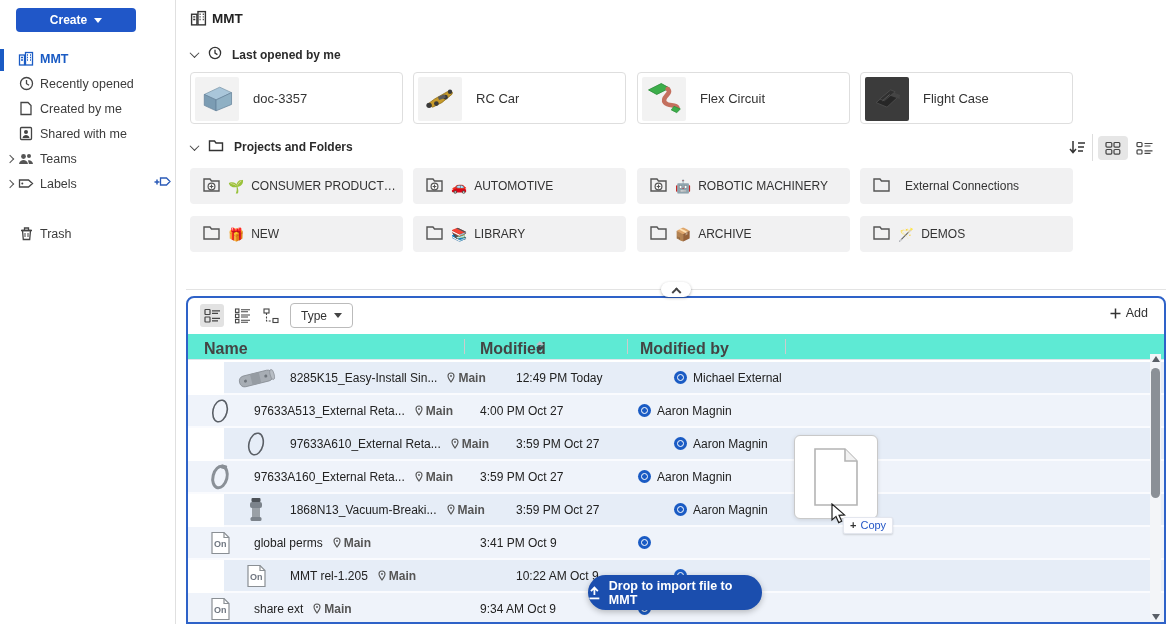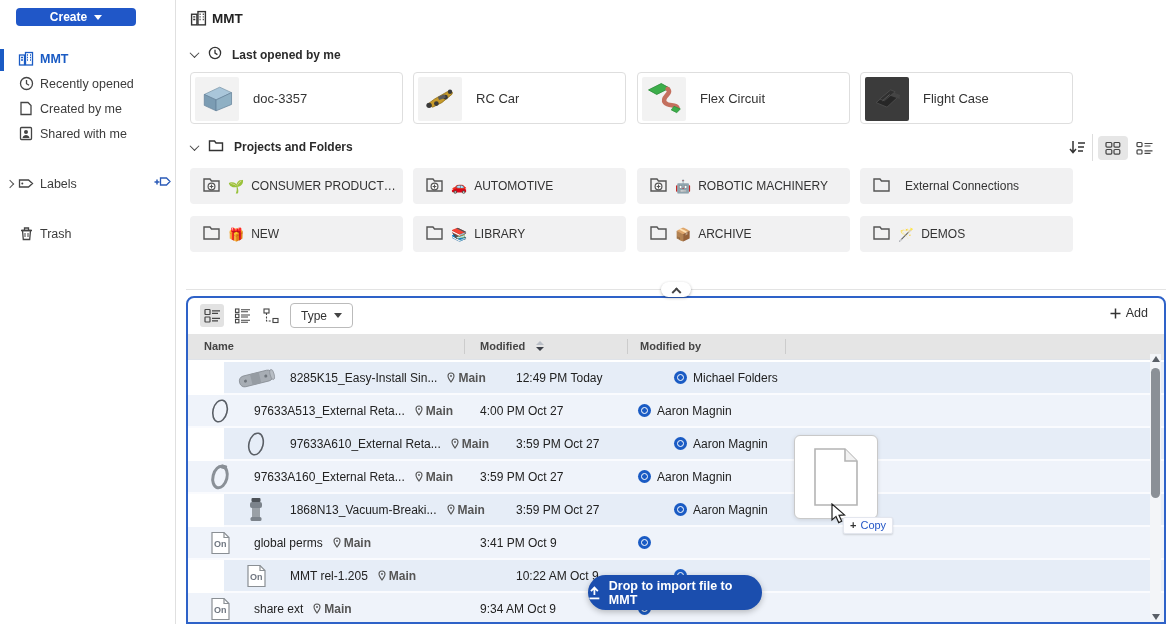--- a/index.html
+++ b/index.html
@@ -4,21 +4,21 @@
 <style>
   * { margin:0; padding:0; box-sizing:border-box; }
   html,body { width:1172px; height:624px; overflow:hidden; background:#fff;
     font-family:"Liberation Sans", sans-serif; color:#333; }
   .abs { position:absolute; }
   #stage { position:relative; width:1172px; height:624px; background:#fff; }
 
   
   #sidebar { position:absolute; left:0; top:0; width:176px; height:624px;
     background:#fff; border-right:1px solid #e0e0e0; }
-  .create-btn { position:absolute; left:16px; top:8px; width:120px; height:18px;
+  .create-btn { position:absolute; left:16px; top:8px; width:120px; height:24px;
     background:#2057c8; color:#fff; border:none; border-radius:4px; font-size:12px;
     font-weight:bold; display:flex; align-items:center; justify-content:center; gap:7px;
     font-family:"Liberation Sans",sans-serif; cursor:pointer; }
   .caret-down { width:0; height:0; border-left:4px solid transparent;
     border-right:4px solid transparent; border-top:5px solid #fff; }
   .caret-dark { border-top-color:#444; }
   .nav-item { position:absolute; left:0; width:176px; height:25px; display:flex;
     align-items:center; font-size:12.5px; color:#3c3c3c; cursor:pointer; }
   .nav-item .nicon { position:absolute; left:18px; width:16px; height:16px;
     display:flex; align-items:center; justify-content:center; }
@@ -70,22 +70,22 @@
     background:#fff; border:2px solid #2e62c8; border-radius:8px 8px 0 0; overflow:hidden; }
   .tool-btn { position:absolute; top:6px; width:24px; height:23px; border-radius:3px;
     display:flex; align-items:center; justify-content:center; cursor:pointer; }
   .tool-btn.active { background:#e2e2e2; }
   .type-btn { position:absolute; left:102px; top:5px; height:25px; padding:0 10px;
     border:1px solid #bbb; border-radius:4px; background:#fff; font-size:12px; color:#333;
     display:flex; align-items:center; gap:7px; font-family:"Liberation Sans",sans-serif; cursor:pointer; }
   .add-btn { position:absolute; right:16px; top:8px; display:flex; align-items:center; gap:5px;
     font-size:12.5px; color:#333; cursor:pointer; background:none; border:none;
     font-family:"Liberation Sans",sans-serif; }
-  .thead { position:absolute; left:0; top:36px; width:976px; height:26px; background:#e5e5e5;
-    border-bottom:1px solid #dfe3e9; font-size:11px; font-weight:bold; color:#444; }
+  .thead { position:absolute; left:0; top:36px; width:976px; height:26px; background:#5eead4;
+    border-bottom:1px solid #dfe3e9; font-size:16px; font-weight:bold; color:#444; }
   .th { position:absolute; top:6px; }
   .th-div { position:absolute; top:5px; width:1px; height:15px; background:#ccc; }
   .sort-stack { position:absolute; left:348px; top:7px; display:flex; flex-direction:column; gap:2px; }
   .tri-up { width:0;height:0;border-left:4px solid transparent;border-right:4px solid transparent;border-bottom:4px solid #b9bec6; }
   .tri-dn { width:0;height:0;border-left:4px solid transparent;border-right:4px solid transparent;border-top:4px solid #3c4048; }
 
   .trow { position:absolute; left:0; width:976px; height:33px; display:flex; align-items:center;
     border-bottom:2px solid #fafbfe; cursor:pointer; }
   .trow.odd { background:#e6edf7;margin-left:36px; } .trow.even { background:#eff3fa; }
   .rthumb { width:48px; margin-left:8px; display:flex; align-items:center; justify-content:center; flex:0 0 48px; }
@@ -169,20 +169,32 @@
       <span class="nicon">
         <svg width="14" height="15" viewBox="0 0 14 15">
             <rect x="1.5" y="1.5" width="11" height="12" rx="1" stroke="#444" fill="none" stroke-width="1.3"></rect>
             <circle cx="7" cy="6" r="2" fill="#444"></circle>
             <path d="M3.5 12c.5-2.2 2-3 3.5-3s3 .8 3.5 3z" fill="#444"></path>
           </svg>
       </span>
       <span class="nlabel">Shared with me</span>
     </div>
 
+    <div class="nav-item" style="top:146px">
+      <span class="chev-right"></span>
+      <span class="nicon">
+        <svg width="16" height="14" viewBox="0 0 16 14">
+            <circle cx="5.5" cy="4.5" r="2.4" fill="#555"></circle>
+            <circle cx="11" cy="4" r="2" fill="#555"></circle>
+            <path d="M1 12c.6-3 2.6-4 4.5-4s3.9 1 4.5 4z" fill="#555"></path>
+            <path d="M10 8.4c2.3-.5 4.4.6 5 3.6h-4" fill="#555"></path>
+          </svg>
+      </span>
+      <span class="nlabel">Teams</span>
+    </div>
 
     <div class="nav-item" style="top:171px">
       <span class="chev-right"></span>
       <span class="nicon">
         <svg width="16" height="13" viewBox="0 0 16 13">
             <path d="M1.5 3h9l4 3.5-4 3.5h-9z" stroke="#444" fill="none" stroke-width="1.3"></path>
             <circle cx="4.3" cy="6.5" r="1" fill="#444"></circle>
           </svg>
       </span>
       <span class="nlabel">Labels</span>
@@ -453,21 +465,21 @@
       <span class="pin">
         <svg width="8" height="11" viewBox="0 0 8 11">
             <path d="M4 1a3 3 0 0 1 3 3c0 2-3 6-3 6S1 6 1 4a3 3 0 0 1 3-3z" stroke="#555" fill="none" stroke-width="1.1"></path>
             <circle cx="4" cy="4" r="0.9" fill="#555"></circle>
           </svg>
         <span class="ptext">Main</span>
       </span>
       <span class="rmod">12:49 PM Today</span>
       <span class="rby">
           <span class="avatar"></span>
-          <span>Michael Folders</span>
+          <span>Michael External</span>
         </span>
     </div>
 
     <div class="trow even" style="top:97px">
       <span class="rthumb">
         <svg width="26" height="28" viewBox="0 0 26 28">
             <ellipse cx="13" cy="14" rx="7" ry="11" transform="rotate(14 13 14)" stroke="#5a5f66" fill="none" stroke-width="1.6"></ellipse>
           </svg>
       </span>
       <span class="rname">97633A513_External Reta...</span>

